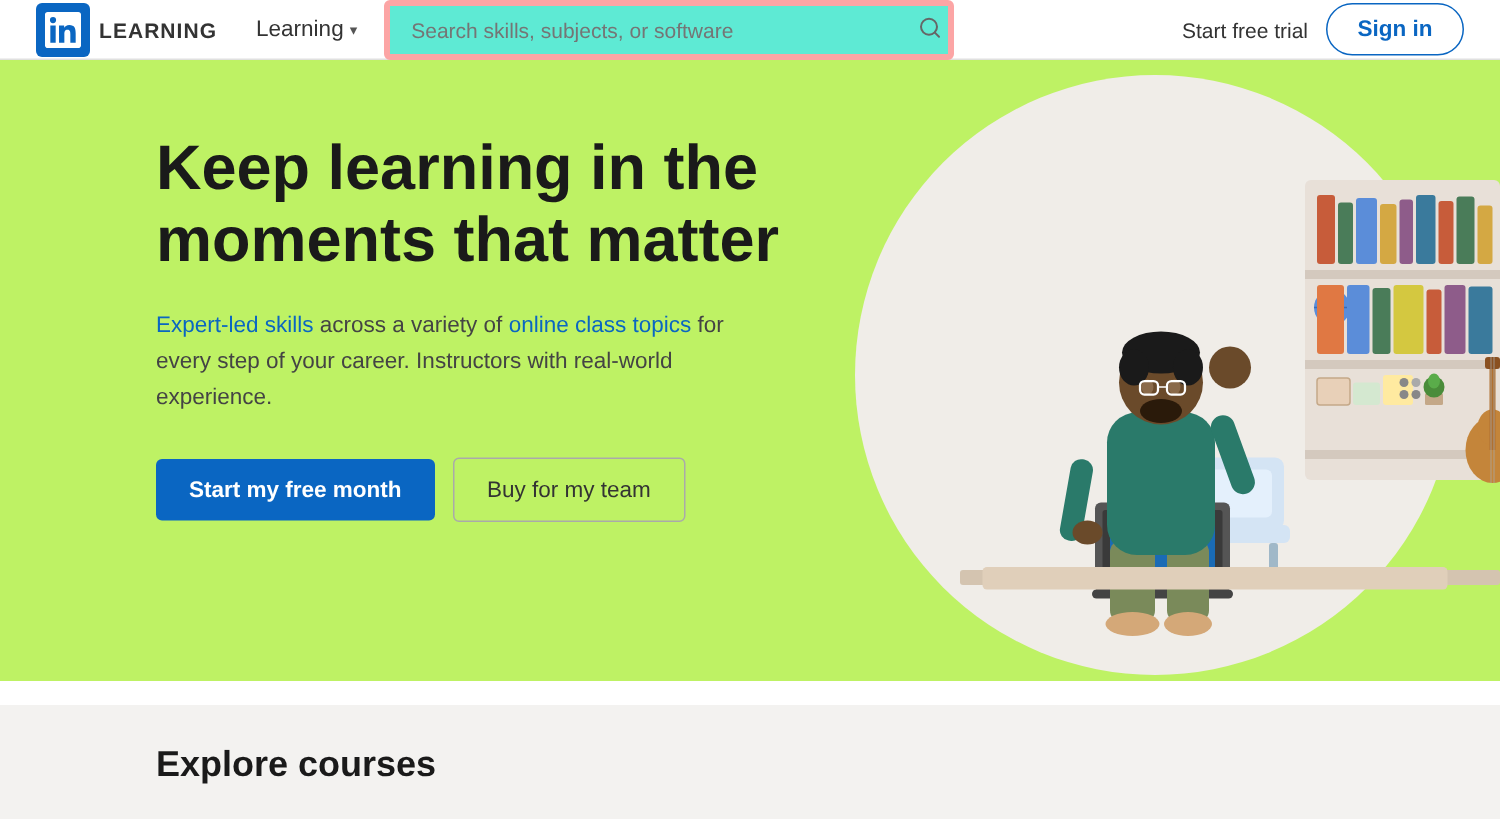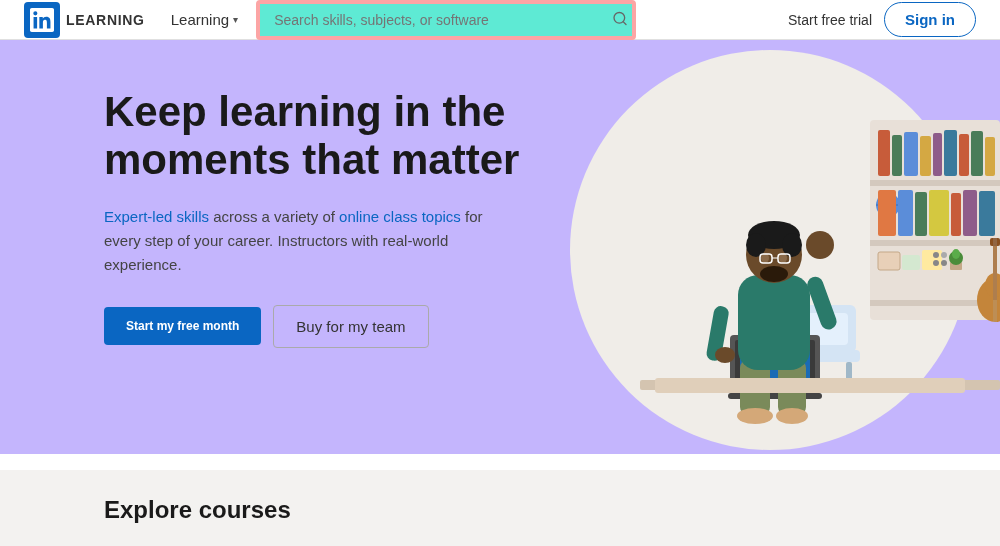--- a/index.html
+++ b/index.html
@@ -103,21 +103,21 @@
       font-weight: 600;
       cursor: pointer;
       white-space: nowrap;
     }
 
     
     .hero {
       display: flex;
       position: relative;
       height: 414px;
-      background: #c4b5fd;
+      background: #bef264;
       overflow: hidden;
     }
     .hero-content {
       padding: 48px 0 40px 104px;
       max-width: 520px;
       z-index: 2;
     }
     .hero-title {
       font-size: 42px;
       font-weight: 700;
@@ -140,21 +140,21 @@
       display: flex;
       gap: 12px;
       align-items: center;
     }
     .btn-primary {
       padding: 12px 22px;
       background: #0a66c2;
       color: #fff;
       border: none;
       border-radius: 4px;
-      font-size: 12px;
+      font-size: 15px;
       font-weight: 600;
       cursor: pointer;
     }
     .btn-secondary {
       padding: 12px 22px;
       background: none;
       color: #333;
       border: 1.5px solid #aaa;
       border-radius: 4px;
       font-size: 15px;

